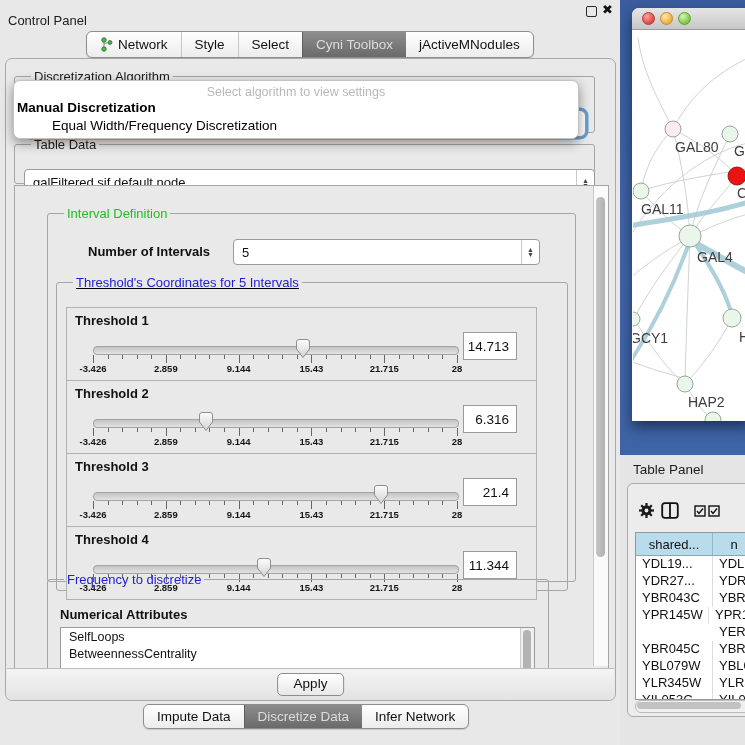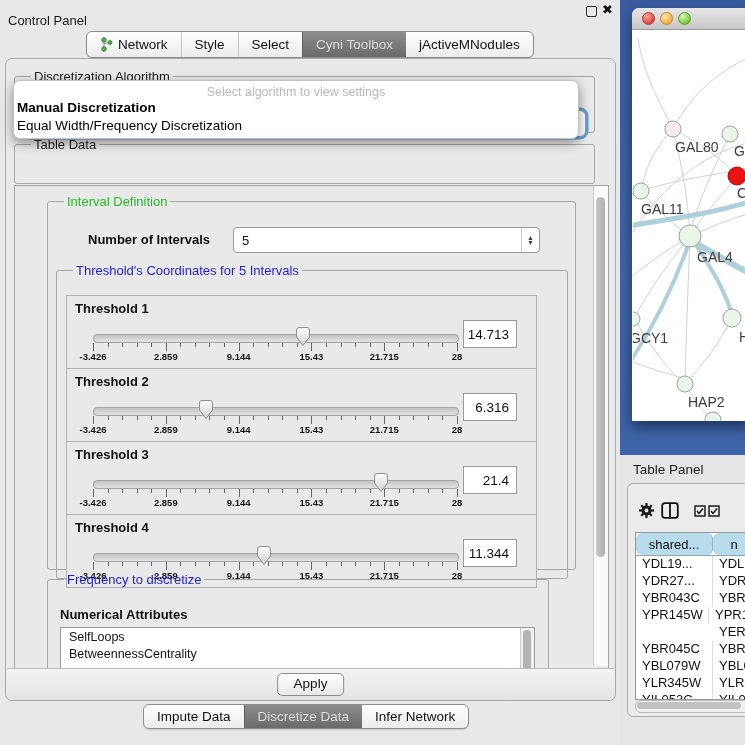--- a/index.html
+++ b/index.html
@@ -41,24 +41,24 @@
          display:flex;align-items:center;padding-left:8px;}
   .combo .arrows{margin-left:auto;border-left:1px solid #c9c9c9;align-self:stretch;width:17px;display:flex;
                  flex-direction:column;align-items:center;justify-content:center;line-height:5px;font-size:7px;color:#444;}
   #tabledata-combo{left:9px;top:17px;width:561px;height:25px;}
 
   
   #viewport{left:8px;top:126px;width:593px;height:482px;border:1px solid #a6a6a6;background:#e9e9e9;overflow:hidden;}
   #vp-scrollbar{right:0;top:0;width:14px;height:480px;background:#fafafa;border-left:1px solid #c9c9c9;}
   #vp-thumb{left:2px;top:11px;width:9px;height:360px;border-radius:5px;background:linear-gradient(90deg,#c6c6c6,#b0b0b0);}
 
-  #fs-interval{left:32px;top:8px;width:527px;height:374px;}
+  #fs-interval{left:32px;top:20px;width:527px;height:374px;}
   #num-int-label{left:40px;top:23px;font-size:13px;font-weight:bold;color:#111;}
   #num-int-combo{left:185px;top:18px;width:297px;height:24px;}
-  #fs-thr{left:8px;top:54px;width:510px;height:314px;}
+  #fs-thr{left:8px;top:54px;width:510px;height:314px;text-decoration:underline;}
 
   .thrblock{position:absolute;left:9px;width:469px;height:72px;border:1px solid #b2b2b2;background:#e9e9e9;}
   .thrblock .tlabel{position:absolute;left:8px;top:5px;font-size:13px;font-weight:bold;color:#111;}
   .track{position:absolute;left:26px;top:38px;width:364px;height:7px;border:1px solid #a3a3a3;border-radius:4px;
          background:linear-gradient(#c4c4c4,#e2e2e2);}
   .ticks{position:absolute;left:26px;top:47px;width:364px;height:9px;}
   .tick{position:absolute;top:0;width:1px;background:#666;}
   .ticklabels{position:absolute;left:26px;top:55px;width:364px;height:12px;}
   .ticklabel{position:absolute;transform:translateX(-50%);font-size:9.5px;font-weight:bold;color:#161616;white-space:nowrap;}
   .thumb{position:absolute;top:30px;}
@@ -90,21 +90,21 @@
   #net-canvas{left:1px;top:22px;width:119px;height:391px;background:#fff;overflow:hidden;}
   .netlabel{font-size:14px;fill:#3d3d3d;}
 
   #right-lower{left:620px;top:455px;width:125px;height:290px;background:#e5e5e5;}
   #tablepanel-title{left:13px;top:7px;font-size:13.5px;color:#1c1c1c;}
   #table-subpanel{left:7px;top:28px;width:124px;height:232px;background:#ececec;border:1px solid #ababab;border-radius:6px 0 0 6px;}
   #tp-toolbar .icon{position:absolute;top:18px;}
   #table-area{left:7px;top:48px;width:120px;height:166px;border:1px solid #979797;background:#fff;overflow:hidden;}
   .th-row{display:flex;height:22px;border-bottom:1px solid #8fa6b0;}
   .th-cell{background:#b9dcec;border-right:1px solid #93b7c6;font-size:13px;color:#111;
-           display:flex;align-items:center;justify-content:center;box-sizing:border-box;border-radius:6px;}
+           display:flex;align-items:center;justify-content:center;box-sizing:border-box;}
   .td-row{display:flex;height:17px;}
   .td-cell{font-size:13px;color:#111;padding-left:6px;white-space:nowrap;overflow:hidden;box-sizing:border-box;}
   #hscroll{left:7px;top:216px;width:119px;height:11px;background:#f0f0f0;border:1px solid #bbb;border-radius:6px;}
   #hscroll-thumb{left:1px;top:1px;width:104px;height:7px;border-radius:4px;background:#c2c2c2;}
 
   
   #algo-popup{left:13px;top:80px;width:564px;height:57px;background:#fff;border:1px solid #c2c2c2;border-radius:7px;
               box-shadow:0 4px 12px rgba(0,0,0,.4);z-index:50;overflow:hidden;}
   #popup-hint{position:absolute;left:0;top:4px;width:100%;text-align:center;font-size:12.5px;color:#b9b9b9;}
   .popup-opt{position:absolute;left:2px;width:560px;font-size:13.5px;color:#000;padding-left:1px;white-space:nowrap;}
@@ -157,20 +157,27 @@
 
   <div id="main-panel" class="abs">
 
     <fieldset id="fs-algo">
       <legend>Discretization Algorithm</legend>
       <div id="algo-combo" class="abs"></div>
     </fieldset>
 
     <fieldset id="fs-tabledata">
       <legend>Table Data</legend>
+      <div id="tabledata-combo" class="abs combo">
+        <span>galFiltered.sif default node</span>
+        <span class="arrows">
+            <span>▲</span>
+            <span>▼</span>
+          </span>
+      </div>
     </fieldset>
 
     <div id="viewport" class="abs">
 
       <fieldset id="fs-interval">
         <legend class="green">Interval Definition</legend>
         <div id="num-int-label" class="abs">Number of Intervals</div>
         <div id="num-int-combo" class="abs combo">
           <span>5</span>
           <span class="arrows">
@@ -393,21 +400,21 @@
         <span>Discretize Data</span>
       </div>
     <div class="segitem">
         <span>Infer Network</span>
       </div>
   </div>
 
   <div id="algo-popup" class="abs">
     <div id="popup-hint">Select algorithm to view settings</div>
     <div class="popup-opt sel" style="top:19px;">Manual Discretization</div>
-    <div class="popup-opt" style="top:37px;">Equal Width/Frequency Discretization</div>
+    <div class="popup-opt" style="top:37px;margin-left:35px;">Equal Width/Frequency Discretization</div>
   </div>
 </div>
 
 <div id="desktop" class="abs">
   <div id="net-window" class="abs">
     <div id="net-titlebar" class="abs">
       <div id="tl-red" class="tl"></div>
       <div id="tl-yellow" class="tl"></div>
       <div id="tl-green" class="tl"></div>
     </div>

